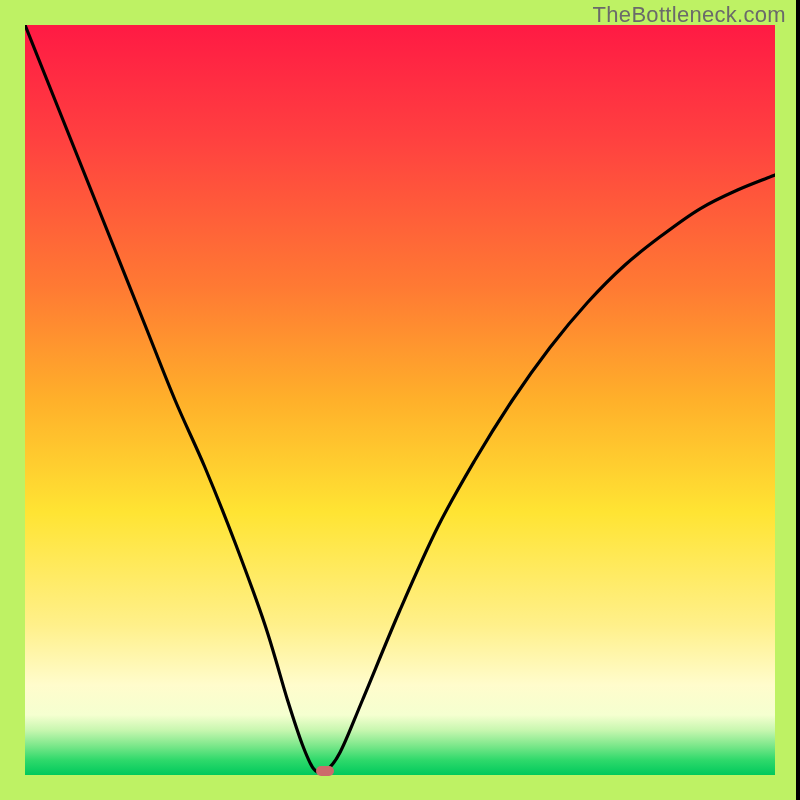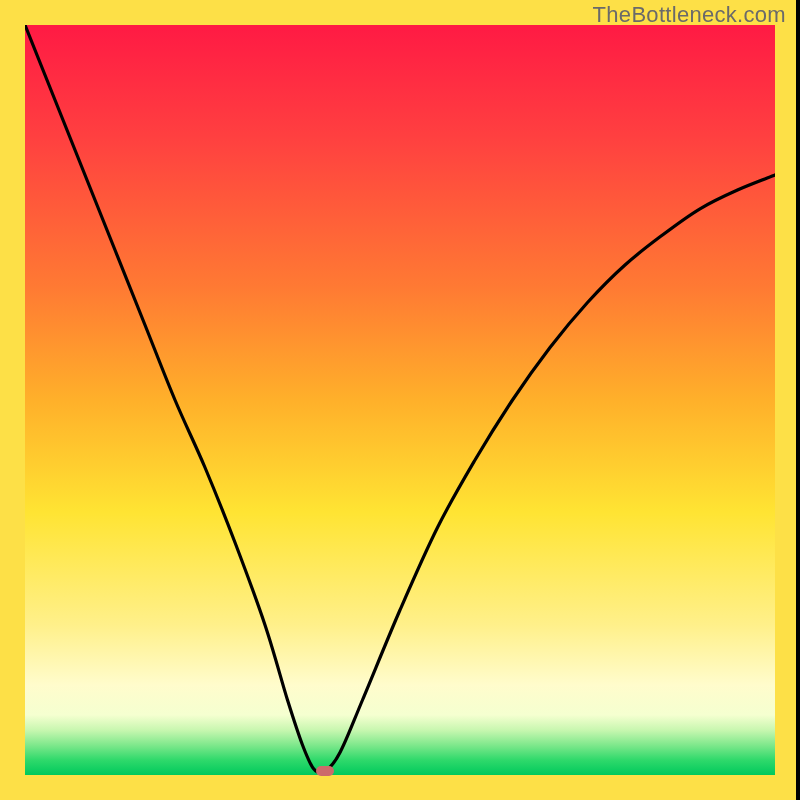--- a/index.html
+++ b/index.html
@@ -6,21 +6,21 @@
     margin: 0;
     padding: 0;
     width: 800px;
     height: 800px;
     background: #000;
     font-family: Arial, Helvetica, sans-serif;
   }
   .outer {
     width: 796px;
     height: 800px;
-    background: #fde047;
+    background: #bef264;
     position: relative;
   }
   .plot {
     position: absolute;
     left: 25px;
     top: 25px;
     width: 750px;
     height: 750px;
     background: linear-gradient(to bottom,
       #ff1a44 0%,

